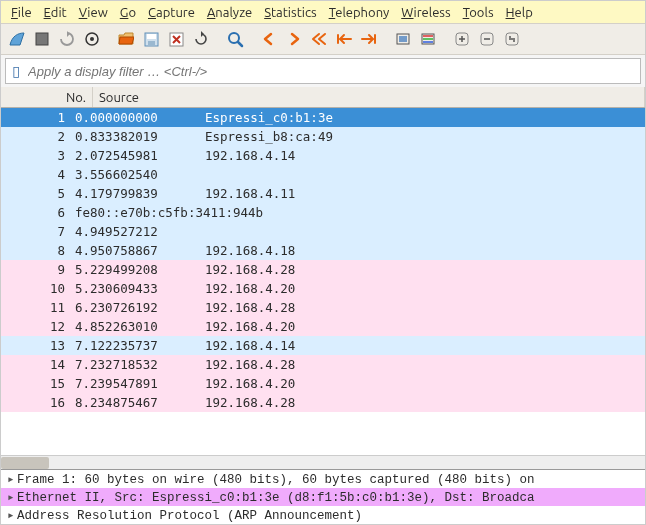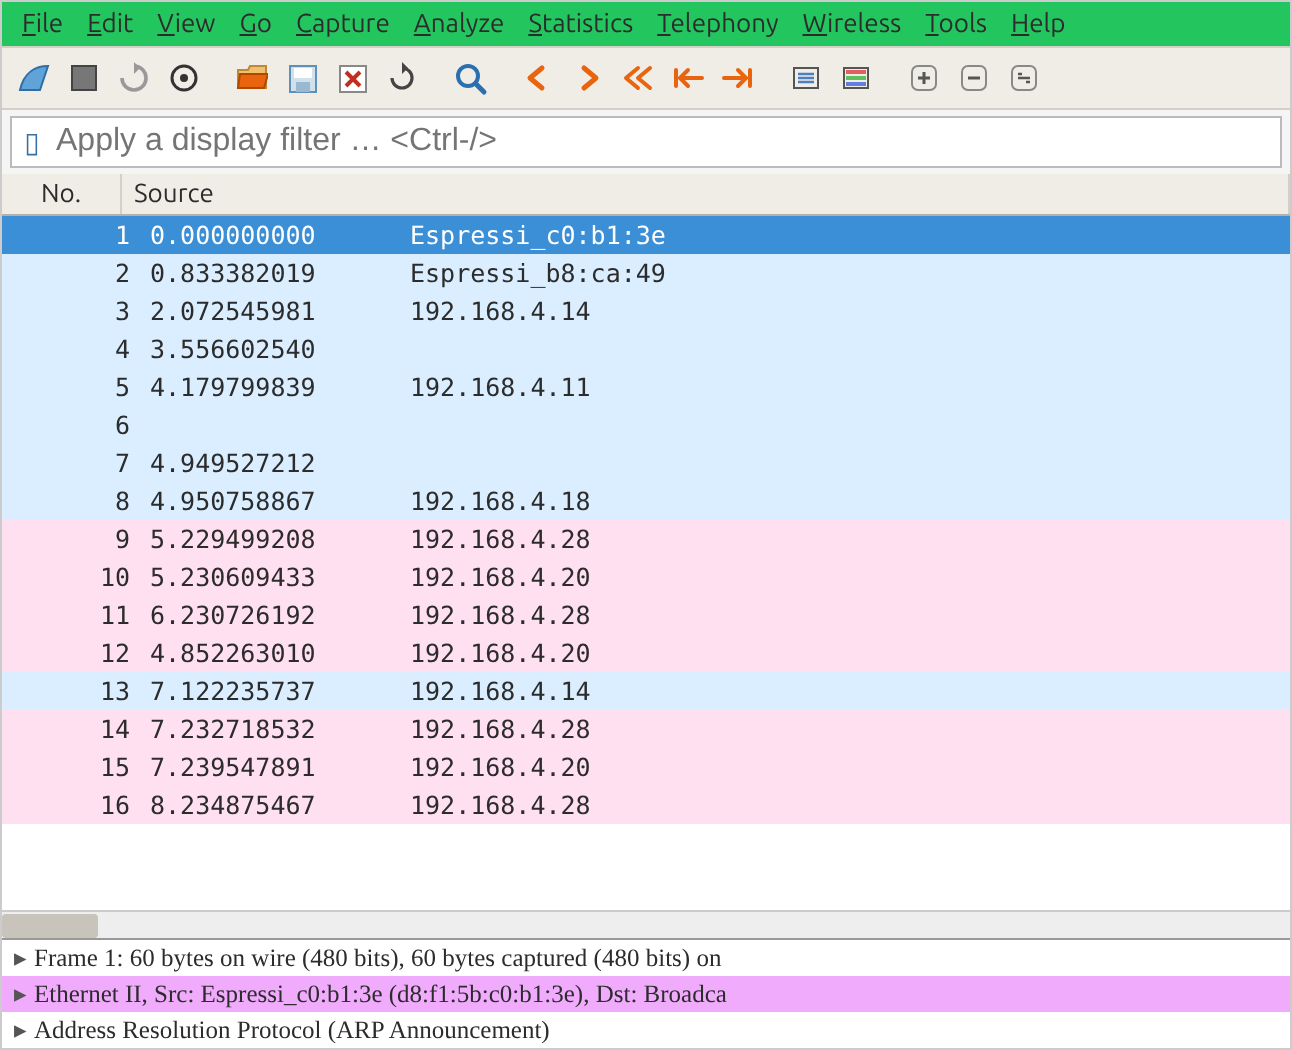--- a/index.html
+++ b/index.html
@@ -1,41 +1,41 @@
 <!DOCTYPE html>
 <html><head>
 <meta charset="utf-8">
 <style>
 *{box-sizing:border-box;margin:0;padding:0}
 body{font-family:"Ubuntu","DejaVu Sans",sans-serif;font-size:13px;background:#f5f5f5;color:#2c2c2c;width:646px;height:525px;overflow:hidden;display:flex;flex-direction:column;border:1px solid #ccc}
-.menubar{display:flex;gap:0;background:#22c55e;padding:2px 4px;border-bottom:1px solid #d4d0c8}
+.menubar{display:flex;gap:0;background:#fef9c3;padding:2px 4px;border-bottom:1px solid #d4d0c8}
 .menubar span{padding:2px 6px;cursor:pointer}
 .menubar span u{text-decoration:underline}
 .toolbar{display:flex;align-items:center;gap:1px;background:#f0ede7;padding:3px 4px;border-bottom:1px solid #d4d0c8}
 .tbtn{width:24px;height:24px;display:flex;align-items:center;justify-content:center;border:1px solid transparent;border-radius:2px;cursor:pointer}
 .tsep{width:8px}
 .filterbar{display:flex;align-items:center;background:#fff;border:1px solid #bbb;margin:3px 4px;height:26px}
 .bookmark{width:20px;text-align:center;color:#3a6fa8;font-size:14px}
-.filterinput{flex:1;border:none;outline:none;font-size:16px;color:#404040;padding:0 2px}
+.filterinput{flex:1;border:none;outline:none;font-size:13px;color:#404040;font-style:italic;padding:0 2px}
 .packet-header{display:flex;background:#f0ede7;border-bottom:1px solid #b5b1a9;font-size:13px}
 .ph-cell{padding:3px 6px;border-right:1px solid #d4d0c8}
-.ph-no{width:60px;text-align:center}
+.ph-no{width:92px;text-align:right}
 .ph-time{width:130px}
 .ph-source{flex:1}
 .packet-list{flex:1;overflow-y:hidden;overflow-x:hidden;background:#fff;font-family:"DejaVu Sans Mono",monospace;font-size:12.5px}
 .prow{display:flex;height:19px;line-height:19px;white-space:nowrap}
 .prow .c-no{width:72px;text-align:right;padding-right:8px}
 .prow .c-time{width:130px;padding-left:2px}
 .prow .c-source{flex:1;padding-left:2px}
 .row-selected{background:#3b8fd6;color:#fff}
 .row-blue{background:#daeeff}
 .row-pink{background:#ffe0f0}
 .hscroll{height:14px;background:#eee;border-top:1px solid #ccc;position:relative}
 .hscroll .thumb{position:absolute;left:0;top:1px;height:12px;width:48px;background:#c8c4bc;border-radius:2px}
-.detail-pane{background:#fff;border-top:1px solid #999;font-family:Liberation Serif, serif;font-size:12.5px;overflow:hidden}
+.detail-pane{background:#fff;border-top:1px solid #999;font-family:Liberation Mono, monospace;font-size:12.5px;overflow:hidden}
 .drow{padding:1px 4px 1px 6px;white-space:nowrap;cursor:pointer}
 .drow .tri{display:inline-block;width:10px;color:#555}
 .drow.sel{background:#f0abfc}
 svg{display:block}
 </style>
 </head>
 <body>
 
 <div class="menubar">
     <span><u>F</u>ile</span>
@@ -199,20 +199,21 @@
       <div class="c-no">4</div>
       <div class="c-time">3.556602540</div>
     </div>
     <div class="prow row-blue">
       <div class="c-no">5</div>
       <div class="c-time">4.179799839</div>
       <div class="c-source">192.168.4.11</div>
     </div>
     <div class="prow row-blue">
       <div class="c-no">6</div>
+      <div class="c-source">fe80::e70b:c5fb:3411:944b</div>
     </div>
     <div class="prow row-blue">
       <div class="c-no">7</div>
       <div class="c-time">4.949527212</div>
     </div>
     <div class="prow row-blue">
       <div class="c-no">8</div>
       <div class="c-time">4.950758867</div>
       <div class="c-source">192.168.4.18</div>
     </div>

